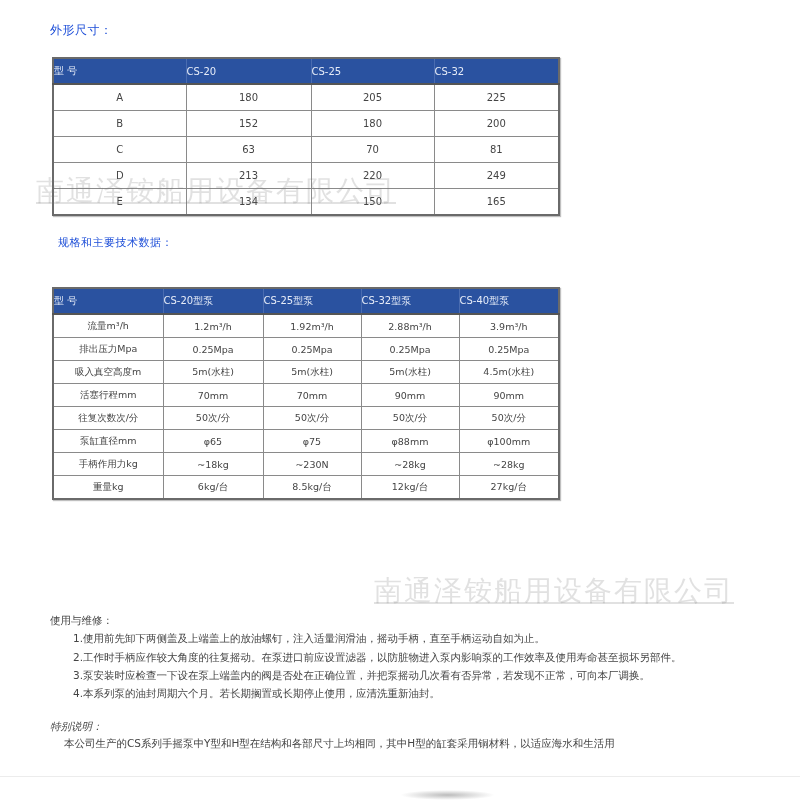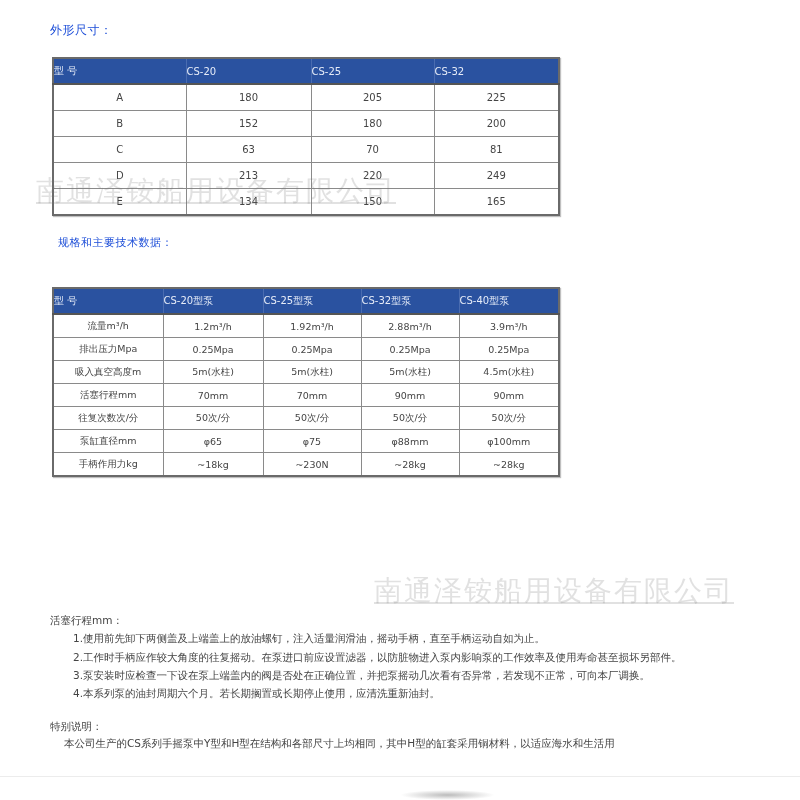--- a/index.html
+++ b/index.html
@@ -162,32 +162,39 @@
       <td>φ88mm</td>
       <td>φ100mm</td>
     </tr>
     <tr>
       <td>手柄作用力kg</td>
       <td>~18kg</td>
       <td>~230N</td>
       <td>~28kg</td>
       <td>~28kg</td>
     </tr>
+    <tr>
+      <td>重量kg</td>
+      <td>6kg/台</td>
+      <td>8.5kg/台</td>
+      <td>12kg/台</td>
+      <td>27kg/台</td>
+    </tr>
   </tbody>
 </table>
 
 <div class="watermark" style="left:374px; top:572px;">南通泽铵船用设备有限公司</div>
 
 <div class="notes" style="left:0; top:0;">
-  <div class="line" style="left:50px; top:614px;">活塞行程mm：</div>
+  <div class="line" style="left:50px; top:614px;">使用与维修：</div>
   <div class="line" style="left:73px; top:632px;">1.使用前先卸下两侧盖及上端盖上的放油螺钉，注入适量润滑油，摇动手柄，直至手柄运动自如为止。</div>
   <div class="line" style="left:73px; top:651px;">2.工作时手柄应作较大角度的往复摇动。在泵进口前应设置滤器，以防脏物进入泵内影响泵的工作效率及使用寿命甚至损坏另部件。</div>
   <div class="line" style="left:73px; top:669px;">3.泵安装时应检查一下设在泵上端盖内的阀是否处在正确位置，并把泵摇动几次看有否异常，若发现不正常，可向本厂调换。</div>
   <div class="line" style="left:73px; top:687px;">4.本系列泵的油封周期六个月。若长期搁置或长期停止使用，应清洗重新油封。</div>
 </div>
 
 <div class="notes" style="left:0; top:0;">
-  <div class="line" style="left:50px; top:720px;">特别说明：</div>
+  <div class="line" style="left:50px; top:720px;font-style:italic;">特别说明：</div>
   <div class="line" style="left:64px; top:737px;">本公司生产的CS系列手摇泵中Y型和H型在结构和各部尺寸上均相同，其中H型的缸套采用铜材料，以适应海水和生活用</div>
 </div>
 
 <div class="bottom-rule"></div>
 <div class="bottom-blob"></div>
 
 </body></html>

